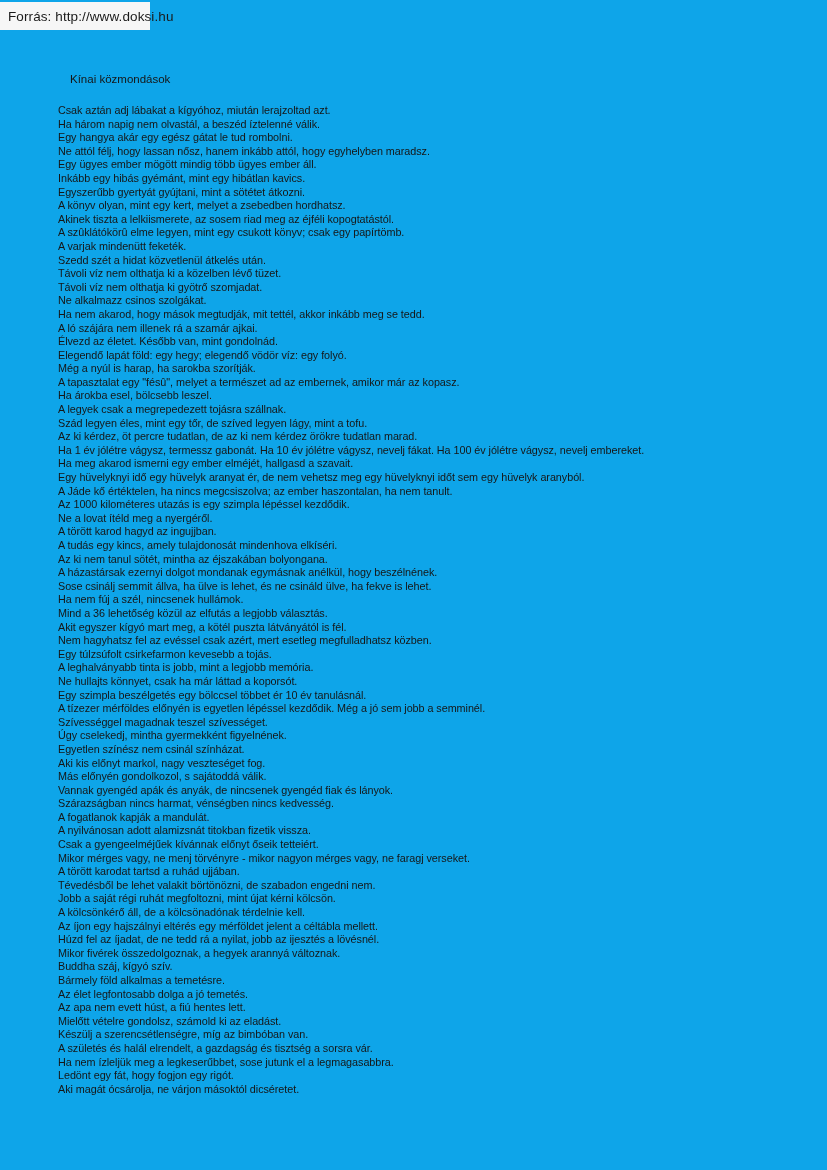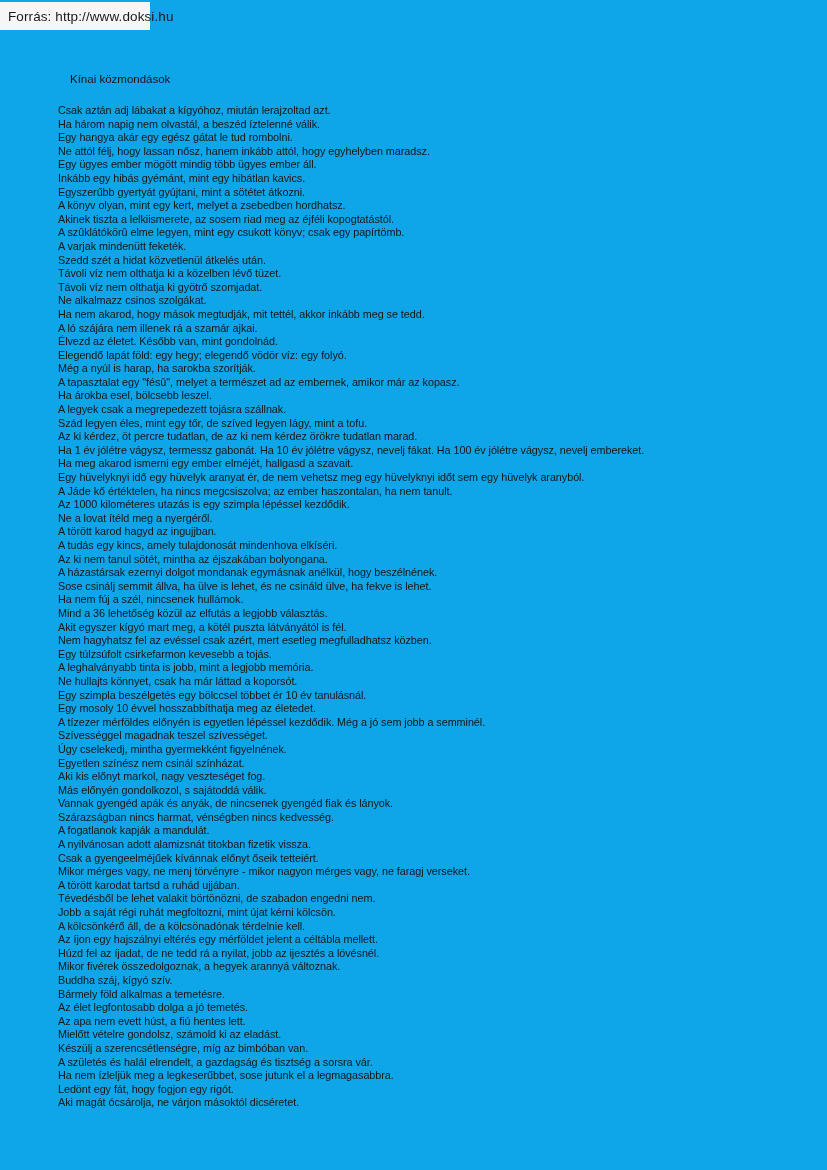--- a/index.html
+++ b/index.html
@@ -105,21 +105,20 @@
       <div class="proverb-line">A házastársak ezernyi dolgot mondanak egymásnak anélkül, hogy beszélnének.</div>
       <div class="proverb-line">Sose csinálj semmit állva, ha ülve is lehet, és ne csináld ülve, ha fekve is lehet.</div>
       <div class="proverb-line">Ha nem fúj a szél, nincsenek hullámok.</div>
       <div class="proverb-line">Mind a 36 lehetőség közül az elfutás a legjobb választás.</div>
       <div class="proverb-line">Akit egyszer kígyó mart meg, a kötél puszta látványától is fél.</div>
       <div class="proverb-line">Nem hagyhatsz fel az evéssel csak azért, mert esetleg megfulladhatsz közben.</div>
       <div class="proverb-line">Egy túlzsúfolt csirkefarmon kevesebb a tojás.</div>
       <div class="proverb-line">A leghalványabb tinta is jobb, mint a legjobb memória.</div>
       <div class="proverb-line">Ne hullajts könnyet, csak ha már láttad a koporsót.</div>
       <div class="proverb-line">Egy szimpla beszélgetés egy bölccsel többet ér 10 év tanulásnál.</div>
-      <div class="proverb-line">Egy mosoly 10 évvel hosszabbíthatja meg az életedet.</div>
       <div class="proverb-line">A tízezer mérföldes előnyén is egyetlen lépéssel kezdődik. Még a jó sem jobb a semminél.</div>
       <div class="proverb-line">Szívességgel magadnak teszel szívességet.</div>
       <div class="proverb-line">Úgy cselekedj, mintha gyermekként figyelnének.</div>
       <div class="proverb-line">Egyetlen színész nem csinál színházat.</div>
       <div class="proverb-line">Aki kis előnyt markol, nagy veszteséget fog.</div>
       <div class="proverb-line">Más előnyén gondolkozol, s sajátoddá válik.</div>
       <div class="proverb-line">Vannak gyengéd apák és anyák, de nincsenek gyengéd fiak és lányok.</div>
       <div class="proverb-line">Szárazságban nincs harmat, vénségben nincs kedvesség.</div>
       <div class="proverb-line">A fogatlanok kapják a mandulát.</div>
       <div class="proverb-line">A nyilvánosan adott alamizsnát titokban fizetik vissza.</div>

